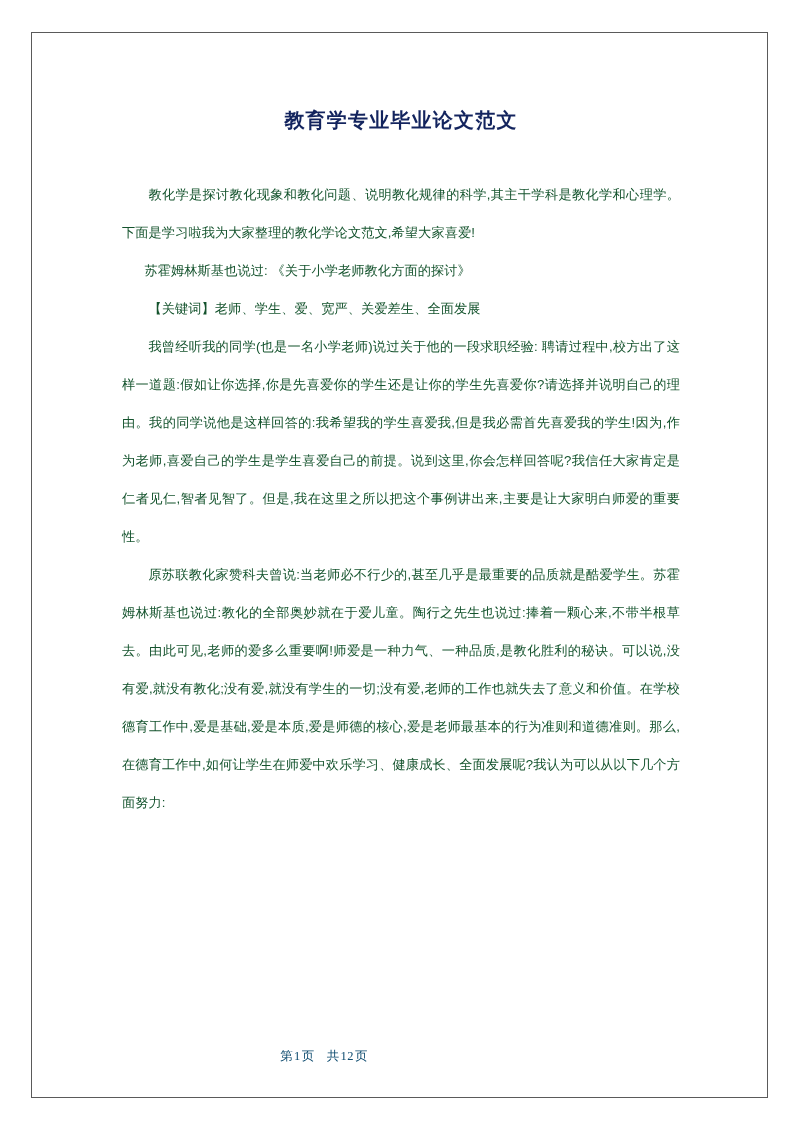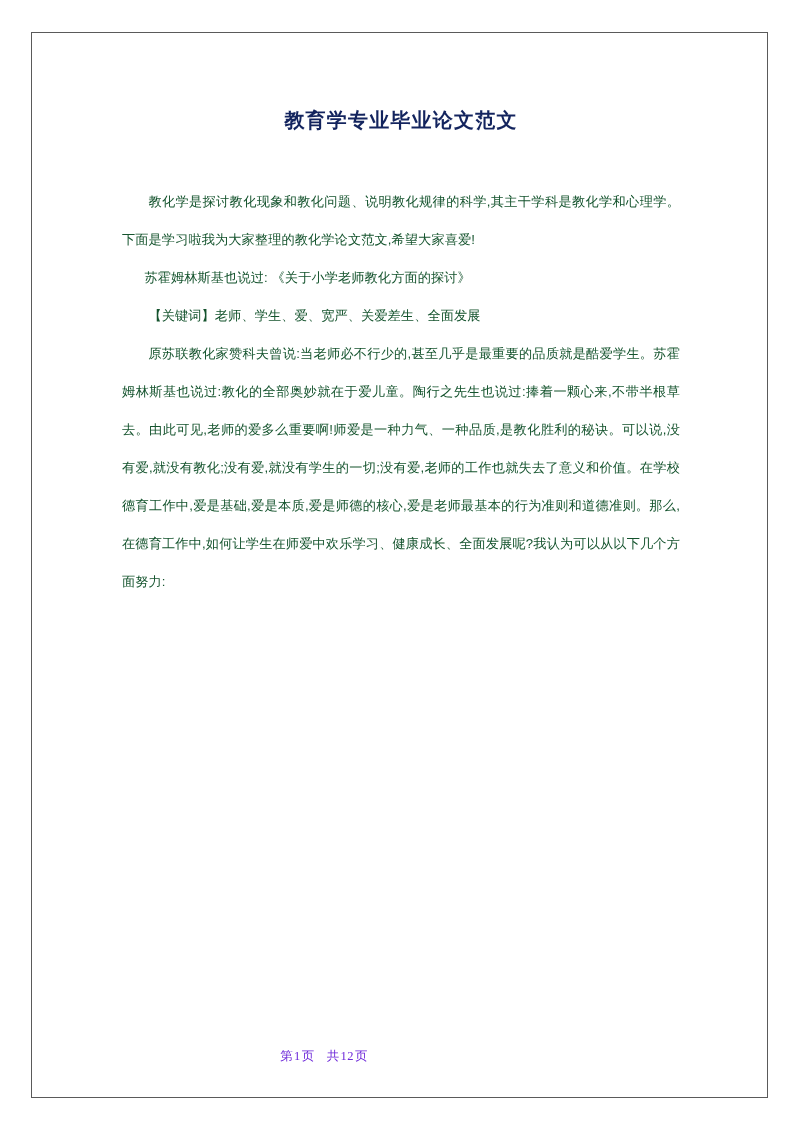--- a/index.html
+++ b/index.html
@@ -41,21 +41,21 @@
     width: 558px;
   }
 
   .doc-title {
     font-family: "Liberation Sans", "DejaVu Sans", sans-serif;
     font-weight: bold;
     font-size: 20px;
     color: #13245e;
     text-align: center;
     letter-spacing: 1.2px;
-    margin: 0 0 15px 0;
+    margin: 0 0 8px 0;
     padding: 26px 0 0 0;
     line-height: 1.4;
     white-space: nowrap;
   }
 
   .para {
     font-size: 13.2px;
     color: #14532d;
     line-height: 38px;
     margin: 0;
@@ -78,21 +78,21 @@
   }
 
   .footer {
     position: absolute;
     left: 0;
     top: 1048px;
     width: 648px;
     text-align: center;
     font-family: "Liberation Serif", "DejaVu Serif", serif;
     font-size: 12.5px;
-    color: #6d28d9;
+    color: #0c4a6e;
     letter-spacing: 0.4px;
   }
   .footer .pg-num {
     padding: 0 1px;
   }
   .footer .sep {
     display: inline-block;
     width: 12px;
   }
 </style>
@@ -109,20 +109,21 @@
 
     <div class="gap-title"></div>
 
     <p class="para indent2">教化学是探讨教化现象和教化问题、说明教化规律的科学,其主干学科是教化学和心理学。下面是学习啦我为大家整理的教化学论文范文,希望大家喜爱!</p>
 
     <p class="para indent-head">苏霍姆林斯基也说过: 《关于小学老师教化方面的探讨》</p>
 
 
     <p class="para indent2">【关键词】老师、学生、爱、宽严、关爱差生、全面发展</p>
 
+    <p class="para indent2">我曾经听我的同学(也是一名小学老师)说过关于他的一段求职经验: 聘请过程中,校方出了这样一道题:假如让你选择,你是先喜爱你的学生还是让你的学生先喜爱你?请选择并说明自己的理由。我的同学说他是这样回答的:我希望我的学生喜爱我,但是我必需首先喜爱我的学生!因为,作为老师,喜爱自己的学生是学生喜爱自己的前提。说到这里,你会怎样回答呢?我信任大家肯定是仁者见仁,智者见智了。但是,我在这里之所以把这个事例讲出来,主要是让大家明白师爱的重要性。</p>
 
     <p class="para indent2">原苏联教化家赞科夫曾说:当老师必不行少的,甚至几乎是最重要的品质就是酷爱学生。苏霍姆林斯基也说过:教化的全部奥妙就在于爱儿童。陶行之先生也说过:捧着一颗心来,不带半根草去。由此可见,老师的爱多么重要啊!师爱是一种力气、一种品质,是教化胜利的秘诀。可以说,没有爱,就没有教化;没有爱,就没有学生的一切;没有爱,老师的工作也就失去了意义和价值。在学校德育工作中,爱是基础,爱是本质,爱是师德的核心,爱是老师最基本的行为准则和道德准则。那么,在德育工作中,如何让学生在师爱中欢乐学习、健康成长、全面发展呢?我认为可以从以下几个方面努力:</p>
 
 
   </div>
 
   <div class="footer">
     <span>第</span><span class="pg-num">1</span><span>页</span><span class="sep"></span><span>共</span><span class="pg-num">12</span><span>页</span>
   </div>
 

